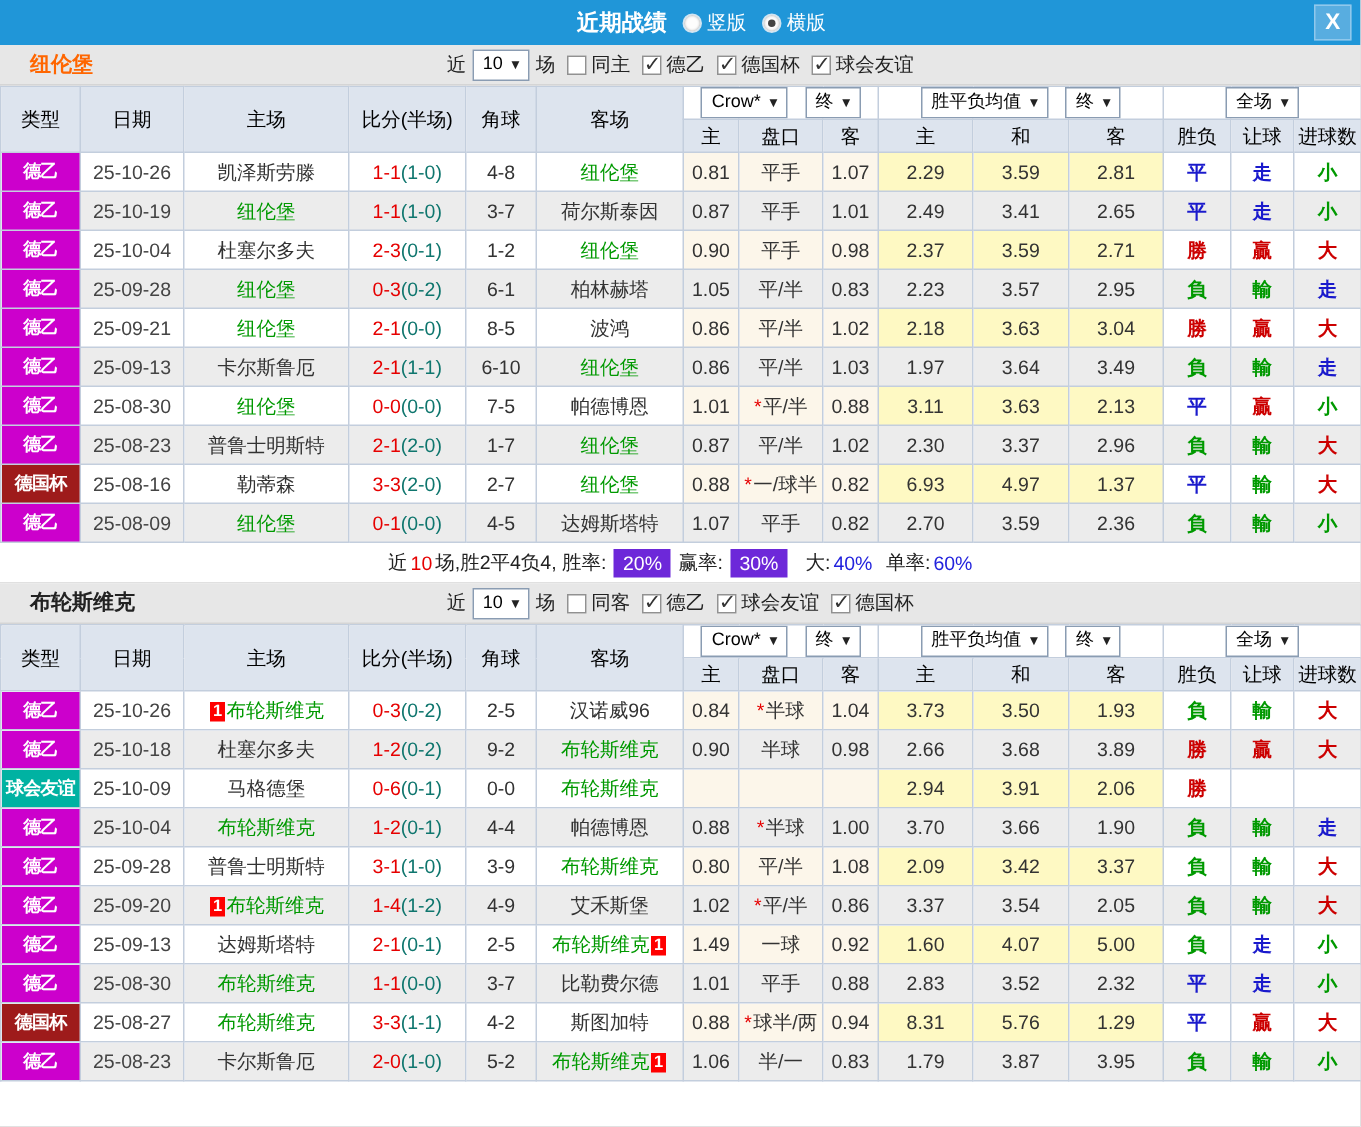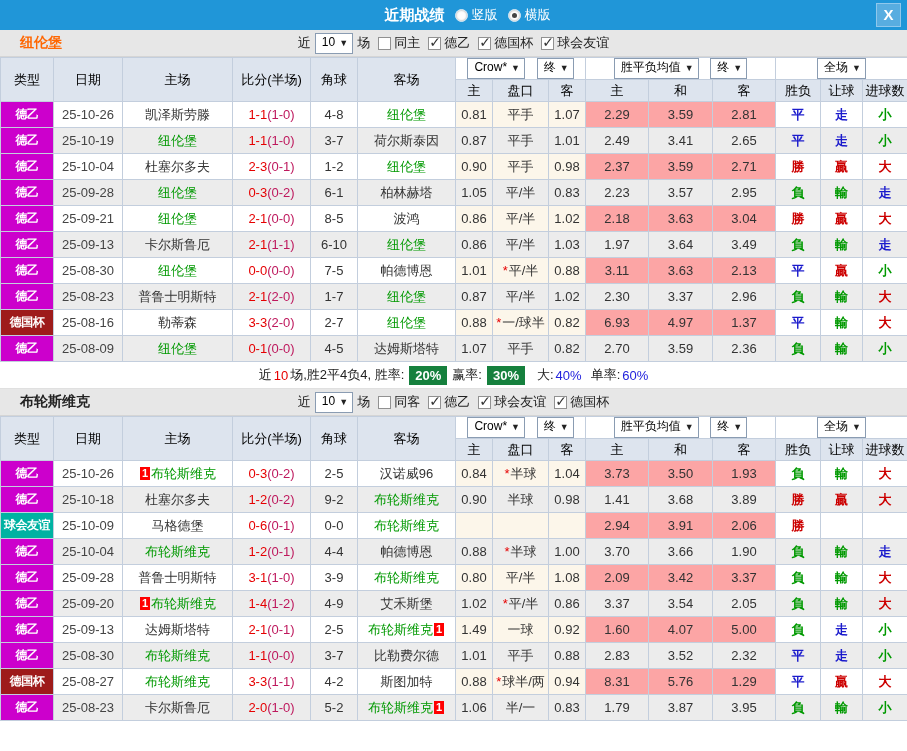--- a/index.html
+++ b/index.html
@@ -25,41 +25,41 @@
   .cb.checked::after { content:"\2713"; position:absolute; left:0; top:-4px; font-size:14px; font-weight:bold; color:#333; }
   .cb-label { font-size:13px;text-align:right; }
 
   
   table { border-collapse:collapse; table-layout:fixed; width:907px; font-size:13px; color:#333; }
   th, td { border:1px solid #c3cedd; text-align:center; padding:0; height:26px; overflow:hidden; white-space:nowrap; }
   thead th { background:#dde4ee; font-weight:normal; color:#000; height:22px; }
   thead th.selcell { background:#fff; }
   tr.even td { background:#ececec; }
   td.cream { background:#fcf6ea;text-align:center; }
-  td.blue  { background:#fca5a5; }
+  td.blue  { background:#fef9c3; }
   td.type  { color:#fff; font-weight:bold; font-size:12px; letter-spacing:-0.5px; }
   td.type.t-l2  { background:#cc00cc; }
   td.type.t-cup { background:#9e1b1b; }
   td.type.t-fr  { background:#00b2a2; }
   td.date { color:#444; }
   .self { color:#009900; }
   .tm { color:#333; }
   .badge { display:inline-block; background:#ff0000; color:#fff; font-size:11px; font-weight:bold; line-height:13px; padding:0 2px; margin:0 1px; vertical-align:1px; }
   .sc { color:#e60000;margin-top:32px; }
-  .hf { color:#be185d; }
+  .hf { color:#0f766e; }
   .star { color:#e60000; font-style:normal; margin-right:1px; }
   td.c-r, td.c-b, td.c-g { font-weight:bold; }
   td.c-r { color:#cc0000; }
   td.c-b { color:#1a1acc; }
   td.c-g { color:#009900; }
 
   
   .summary { height:27px; display:flex; align-items:center; justify-content:center; font-size:13px; color:#222; background:#fff; border-bottom:1px solid #e0e0e0; }
   .summary span { margin:0 1px; }
-  .badge-green { background:#15803d; color:#fff; font-weight:bold; padding:2px 6px; margin:0 4px !important; }
+  .badge-green { background:#6d28d9; color:#fff; font-weight:normal; padding:2px 6px; margin:0 4px !important; }
   .num-red  { color:#e60000; }
   .num-blue { color:#2222dd; }
   .gap-l { margin-left:8px !important; }
 </style>
 </head>
 <body>
 
 <div class="app">
 
   <div class="titlebar">
@@ -413,21 +413,21 @@
         <tr class="even">
           <td class="type t-l2">德乙</td>
           <td class="date">25-10-18</td>
           <td><span class="tm">杜塞尔多夫</span></td>
           <td><span class="sc">1-2</span><span class="hf">(0-2)</span></td>
           <td>9-2</td>
           <td><span class="self">布轮斯维克</span></td>
           <td class="cream">0.90</td>
           <td class="cream">半球</td>
           <td class="cream">0.98</td>
-          <td class="blue">1.41</td>
+          <td class="blue">2.66</td>
           <td class="blue">3.68</td>
           <td class="blue">3.89</td>
           <td class="c-r">勝</td>
           <td class="c-r">贏</td>
           <td class="c-r">大</td>
         </tr>
         <tr class="odd">
           <td class="type t-fr">球会友谊</td>
           <td class="date">25-10-09</td>
           <td><span class="tm">马格德堡</span></td>

